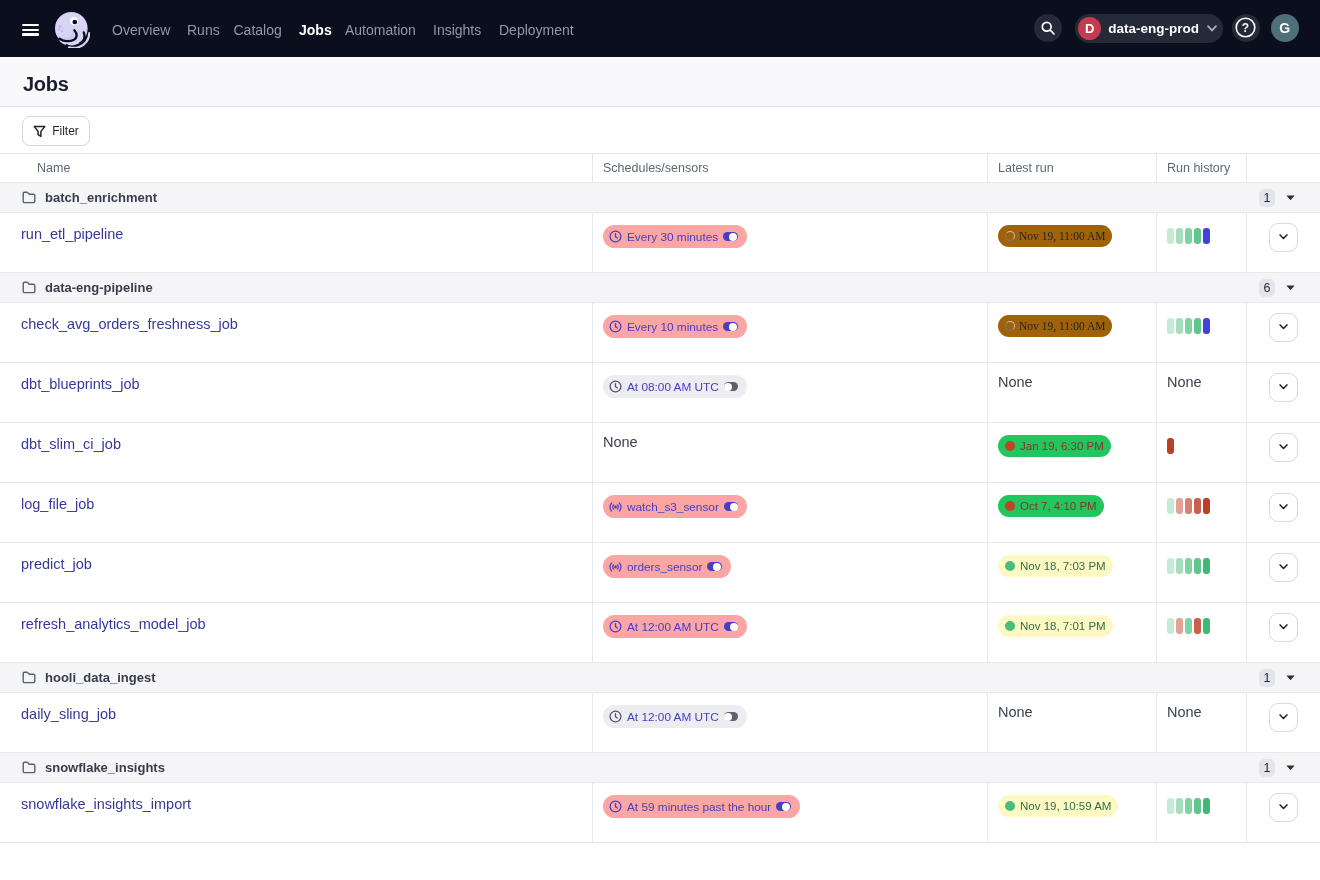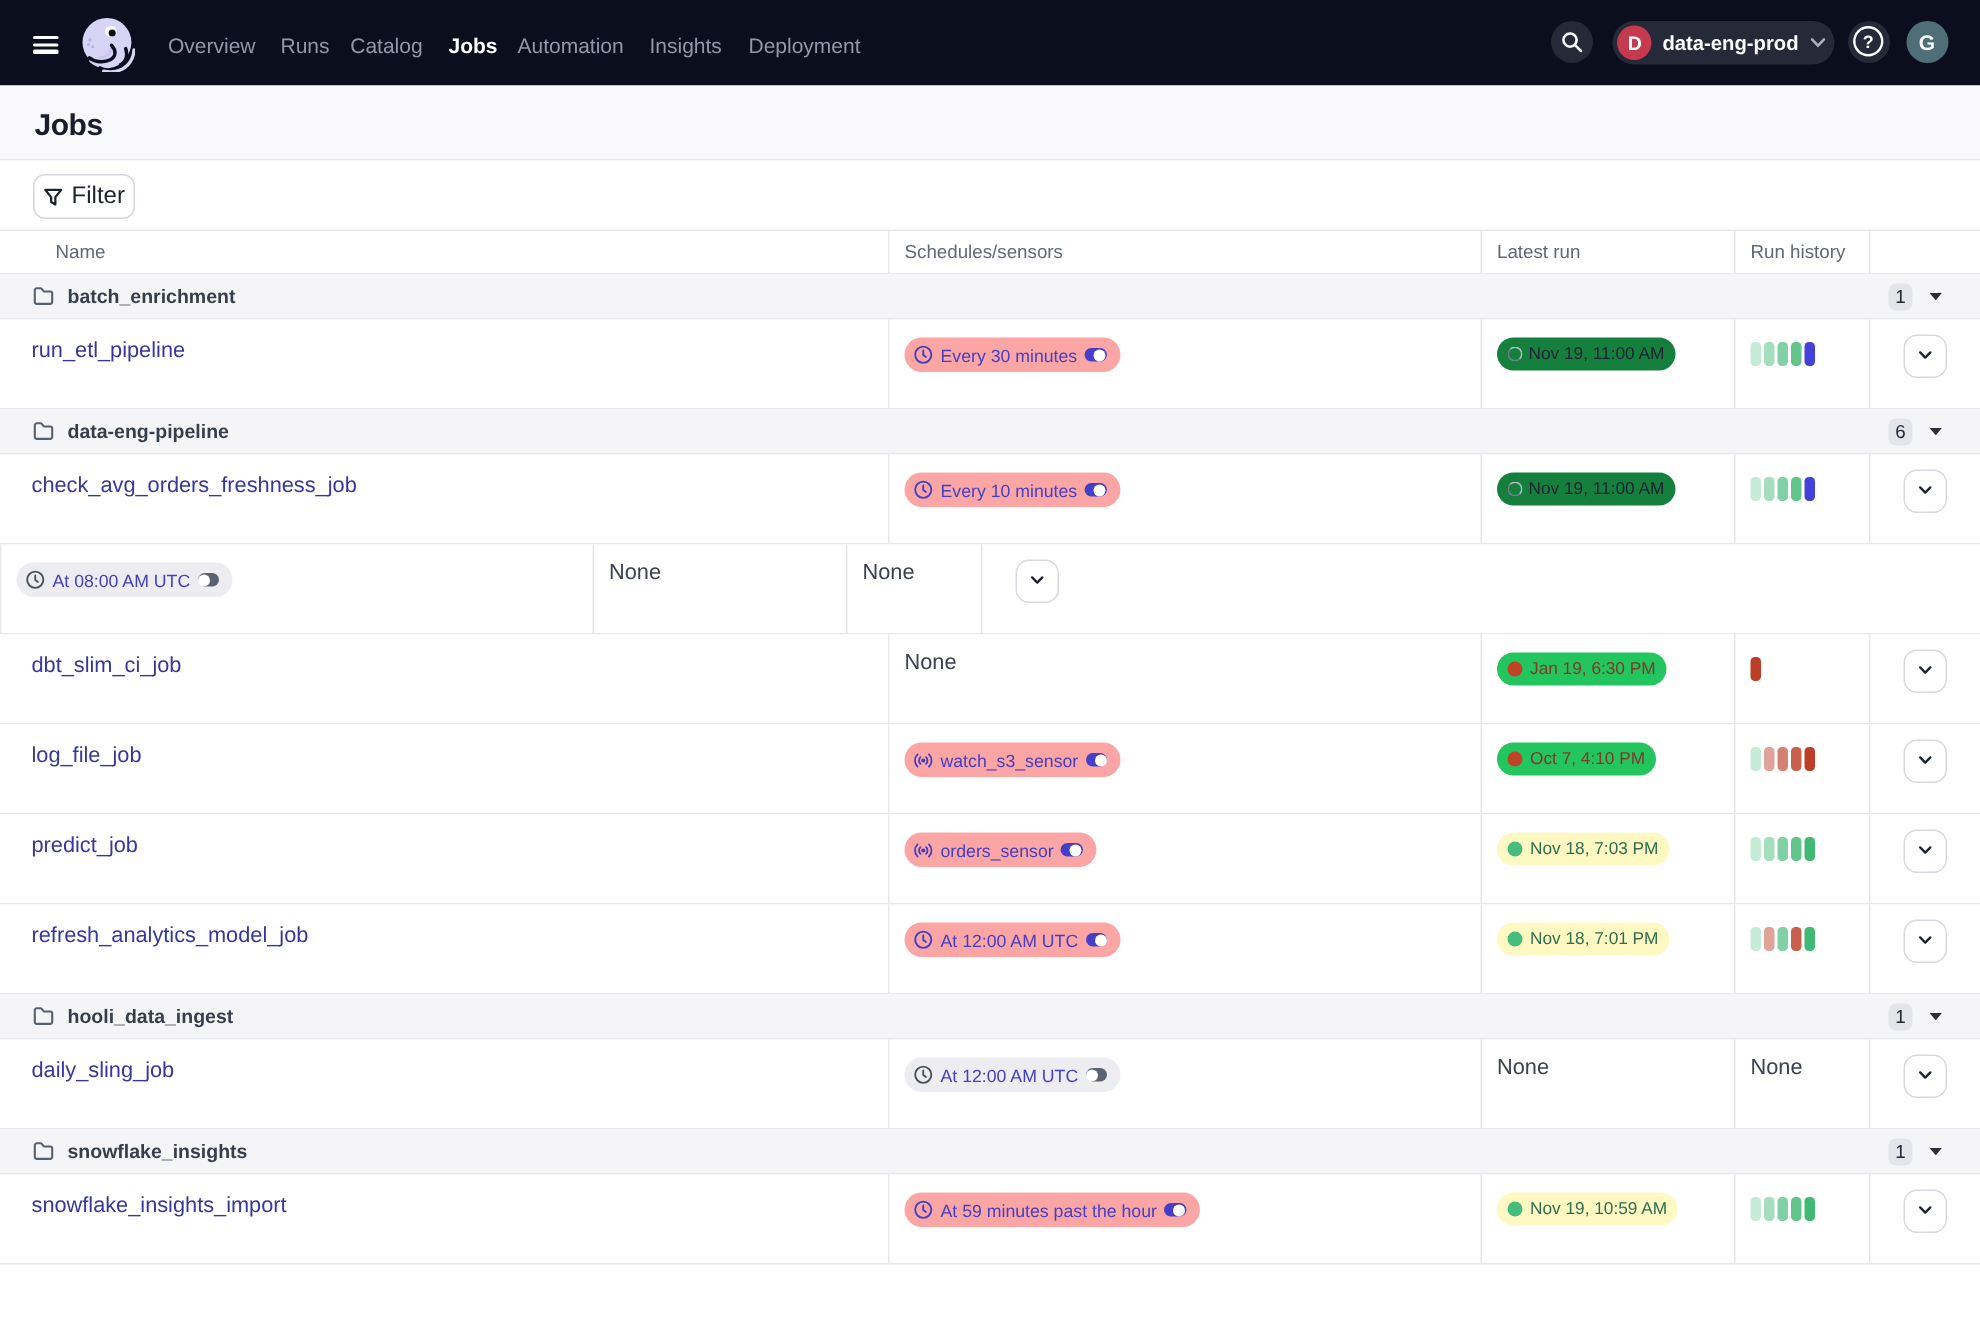--- a/index.html
+++ b/index.html
@@ -25,21 +25,21 @@
   border-radius:50%; background:#4e6e78; color:#fff; font-size:14px; font-weight:700;
   display:flex; align-items:center; justify-content:center; }
 
 .pagehead { position:absolute; left:0; top:57px; width:1320px; height:50px;
   background:#f9f9fb; border-bottom:1px solid #e5e6eb; display:flex; align-items:center; }
 .pagehead h1 { font-size:20px; font-weight:700; color:#1a1e2c; margin:6px 0 0 23px; letter-spacing:-0.3px; }
 
 .filterrow { position:absolute; left:0; top:107px; width:1320px; height:46px; background:#fff; }
 .filterbtn { position:absolute; left:22px; top:9px; height:30px; width:68px;
   border:1px solid #d4d7e0; border-radius:8px; background:#fff; display:flex;
-  align-items:center; justify-content:center; font-size:16px; color:#1d222f; }
+  align-items:center; justify-content:center; font-size:12px; color:#1d222f; }
 .filterbtn span { margin-left:6px; }
 
 .table { position:absolute; left:0; top:153px; width:1320px; border-top:1px solid #e7e8ec; }
 .row { display:flex; width:1320px; border-bottom:1px solid #e7e8ec; background:#fff; }
 .row.hdr { height:29px; }
 .row.grp { height:30px; background:#f5f5f7; align-items:center; }
 .row.job { height:60px; }
 .c-name   { width:592px; }
 .c-sched  { width:395px; border-left:1px solid #e7e8ec; }
 .c-latest { width:169px; border-left:1px solid #e7e8ec; }
@@ -67,21 +67,21 @@
 .badge .tgl { margin-left:5px; }
 .tgl { width:14.5px; height:9px; border-radius:5px; background:#443fc8; position:relative; }
 .tgl::after { content:""; position:absolute; width:8px; height:8px; border-radius:50%;
   background:#fff; top:0.5px; right:0.5px; }
 .tgl.off { background:#5a6272; }
 .tgl.off::after { right:auto; left:0.5px; }
 
 .pill { display:inline-flex; align-items:center; height:22px; border-radius:11px;
   padding:0 7px 0 7px; font-size:11.5px; }
 .pill .dot { width:10px; height:10px; border-radius:50%; margin-right:5px; }
-.pill.prog { background:#15803d; color:#1d2230; }
+.pill.prog { background:#a16207; color:#1d2230;font-family:Liberation Serif, serif; }
 .pill.ok { background:#fef9c3; color:#2e6e4f; }
 .pill.ok .dot { background:#47bd7d; }
 .pill.fail { background:#22c55e; color:#82372c; }
 .pill.fail .dot { background:#bf4426; }
 .spin { width:10px; height:10px; border-radius:50%; border:1.6px solid #b7bec9;
   border-left-color:#737d8c; border-bottom-color:#737d8c; margin-right:4px; }
 
 .bars { display:flex; margin-top:3px; }
 .bars i { display:block; width:7px; height:15.5px; border-radius:3px; margin-right:2px; }
 
@@ -224,20 +224,21 @@
       </div>
       <div class="c-btn">
         <div class="xbtn">
           <svg width="9" height="5.5" viewBox="0 0 9 5.5">
             <path d="M1.1 0.9 L4.5 4.4 L7.9 0.9" stroke="#1d2230" stroke-width="1.5" fill="none" stroke-linecap="round" stroke-linejoin="round"></path>
           </svg>
         </div>
       </div>
     </div>
     <div class="row job">
+      <div class="c-name"><a>dbt_blueprints_job</a></div>
       <div class="c-sched"><span class="badge gray"><svg width="13" height="13" viewBox="0 0 13 13">
             <circle cx="6.5" cy="6.5" r="5.4" stroke="#4a5363" stroke-width="1.25" fill="none"></circle>
             <path d="M6.5 3.7 V6.7 L8.3 8" stroke="#4a5363" stroke-width="1.25" fill="none" stroke-linecap="round"></path>
           </svg>At 08:00 AM UTC<span class="tgl off"></span></span></div>
       <div class="c-latest"><span class="none">None</span></div>
       <div class="c-hist"><span class="none">None</span></div>
       <div class="c-btn">
         <div class="xbtn">
           <svg width="9" height="5.5" viewBox="0 0 9 5.5">
             <path d="M1.1 0.9 L4.5 4.4 L7.9 0.9" stroke="#1d2230" stroke-width="1.5" fill="none" stroke-linecap="round" stroke-linejoin="round"></path>

